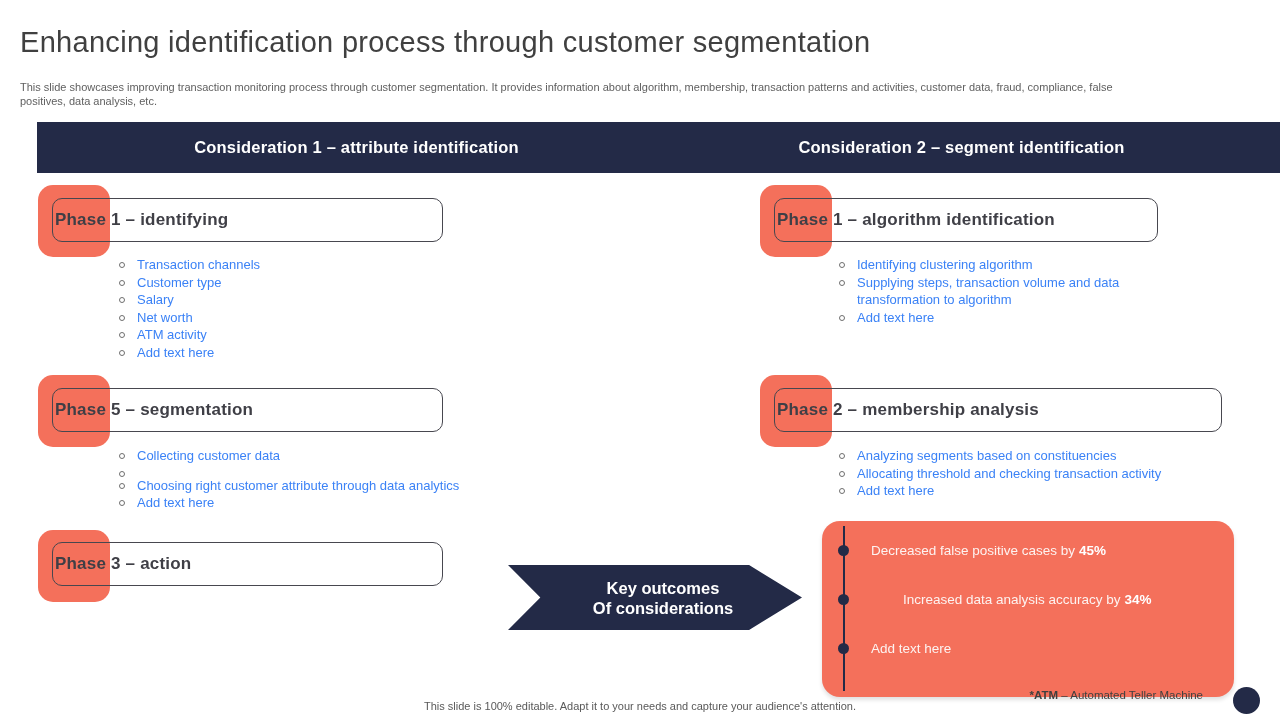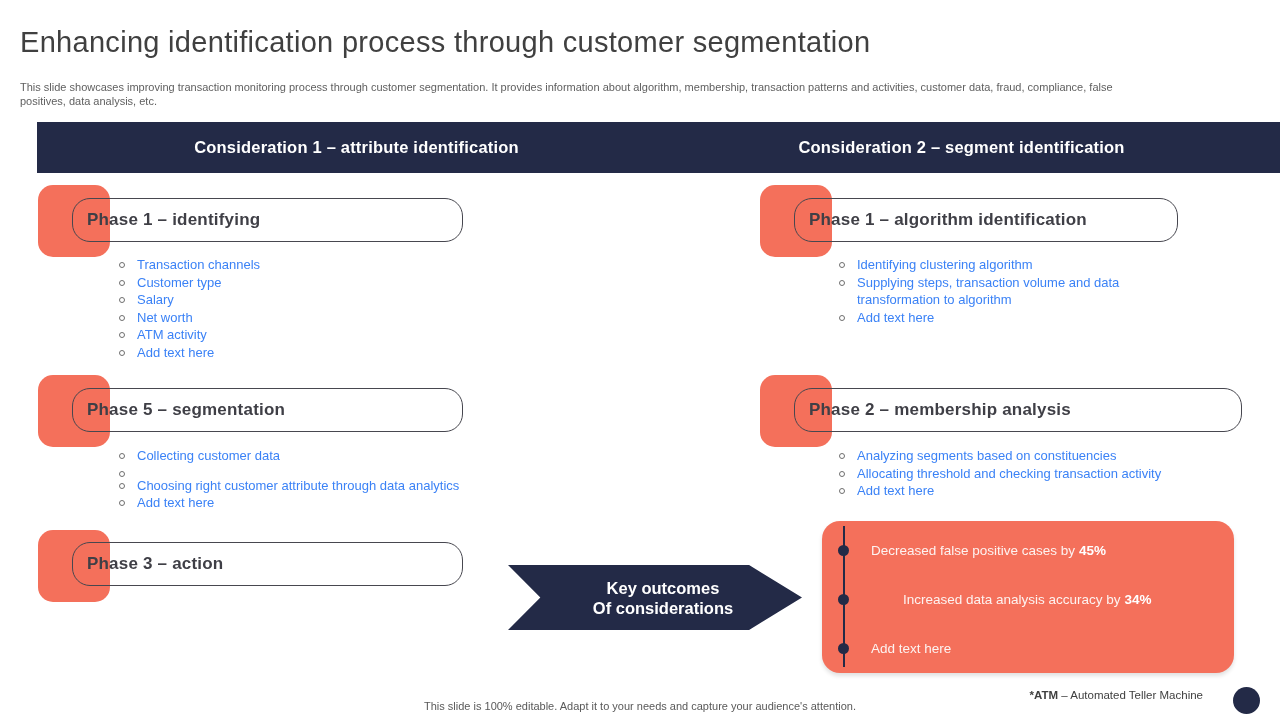--- a/index.html
+++ b/index.html
@@ -29,23 +29,23 @@
   .header-bar.right { left: 643px; width: 637px; }
   .header-bar span {
     color: #ffffff; font-weight: 700; font-size: 16.5px; letter-spacing: 0.2px;
   }
   .accent-square {
     position: absolute; width: 72px; height: 72px;
     background: #f4705b; border-radius: 15px;
   }
   .phase-box {
     position: absolute; height: 44px;
-    border: 1.4px solid #47474f; border-radius: 18px;
+    border: 1.4px solid #47474f; border-radius: 10px;
     background: transparent;
-    display: flex; align-items: center; padding-left: 14px; margin-left: 20px;
+    display: flex; align-items: center; padding-left: 2px;
   }
   .phase-box span {
     font-size: 17px; font-weight: 700; color: #3f3f46; letter-spacing: 0.2px;
   }
   ul.bullets { position: absolute; list-style: none; }
   ul.bullets li {
     display: flex; align-items: flex-start;
     font-size: 13px; line-height: 17.6px; color: #3b82f6;
   }
   .bullet-marker {
@@ -57,21 +57,21 @@
     position: absolute; left: 508px; top: 565px; width: 294px; height: 65px;
     background: #232a47;
     clip-path: polygon(0% 0%, 82% 0%, 100% 50%, 82% 100%, 0% 100%, 11% 50%);
     display: flex; flex-direction: column; align-items: center; justify-content: center;
     padding-left: 16px; text-align: center;
   }
   .outcome-arrow span {
     color: #ffffff; font-weight: 700; font-size: 16.5px; line-height: 20px;
   }
   .outcomes-box {
-    position: absolute; left: 822px; top: 521px; width: 412px; height: 152px;
+    position: absolute; left: 822px; top: 521px; width: 412px; height: 176px;
     background: #f4705b; border-radius: 18px;
     box-shadow: 0 3px 4px rgba(0,0,0,0.12);
   }
   .outcomes-line {
     position: absolute; left: 21px; top: 5px; bottom: 6px; width: 1.6px;
     background: #232a47;
   }
   .outcome-row {
     position: absolute; left: 16px; right: 10px;
     display: flex; align-items: center;

